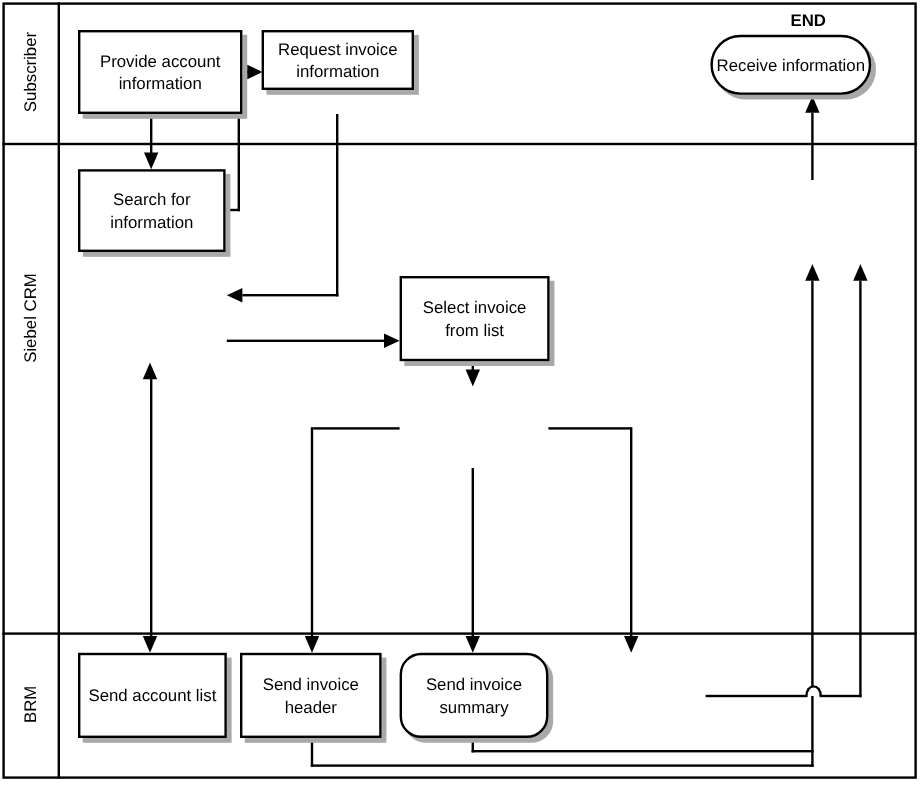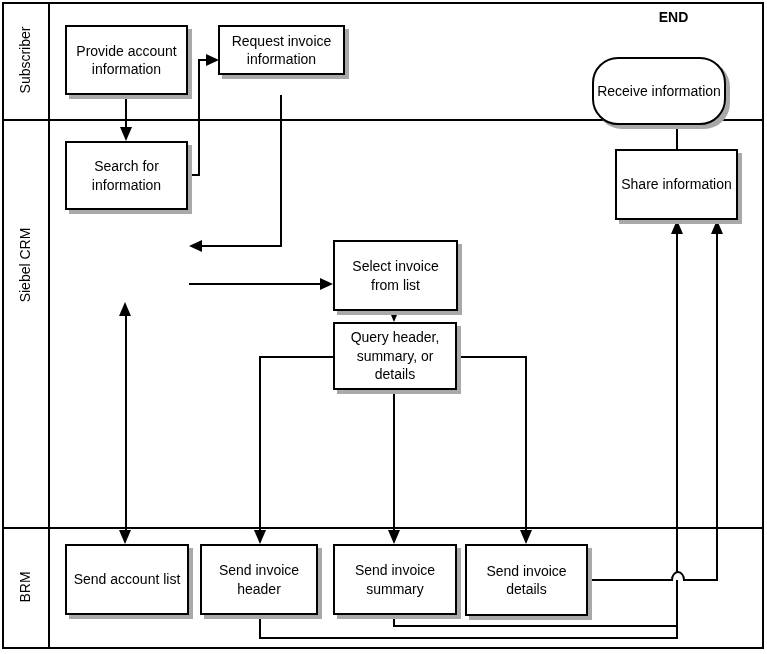--- a/index.html
+++ b/index.html
@@ -119,47 +119,38 @@
   </div>
 
   <div class="edge">
     <div class="ah-up" style="left:671px;top:80px;"></div>
     <div class="line" style="left:676px;top:94px;width:2px;height:56px;"></div>
   </div>
 
   <div class="marker" style="left:65px;top:23px;width:123px;font-style:italic;">START</div>
   <div class="marker" style="left:612px;top:9px;width:123px;">END</div>
 
-  <div class="box" style="left:65px;top:25px;width:123px;height:70px;justify-content:center;">
+  <div class="box" style="left:65px;top:25px;width:137px;height:70px;justify-content:center;">
     <span>Provide account information</span>
   </div>
   <div class="box" style="left:218px;top:25px;width:127px;height:50px;">
     <span>Request invoice information</span>
   </div>
-  <div class="box stadium" style="left:592px;top:29px;width:134px;height:68px;margin-top:28px;">
+  <div class="box stadium" style="left:592px;top:29px;width:134px;height:50px;">
     <span>Receive information</span>
   </div>
   <div class="box" style="left:65px;top:141px;width:123px;height:69px;">
     <span>Search for information</span>
   </div>
-  <div class="box" style="left:333px;top:240px;width:125px;height:71px;">
+  <div class="box" style="left:333px;top:230px;width:125px;height:71px;">
     <span>Select invoice from list</span>
-  </div>
-  <div class="box" style="left:333px;top:322px;width:124px;height:68px;">
-    <span>Query header, summary, or details</span>
-  </div>
-  <div class="box" style="left:615px;top:149px;width:123px;height:71px;">
-    <span>Share information</span>
   </div>
   <div class="box" style="left:65px;top:544px;width:124px;height:71px;">
     <span>Send account list</span>
   </div>
   <div class="box" style="left:200px;top:544px;width:118px;height:71px;">
     <span>Send invoice header</span>
   </div>
-  <div class="box" style="left:333px;top:544px;width:124px;height:71px;">
+  <div class="box" style="left:333px;top:544px;width:124px;height:71px;border-radius:18px;">
     <span>Send invoice summary</span>
-  </div>
-  <div class="box" style="left:465px;top:544px;width:123px;height:72px;">
-    <span>Send invoice details</span>
   </div>
 
 </div>
 
 </body></html>

